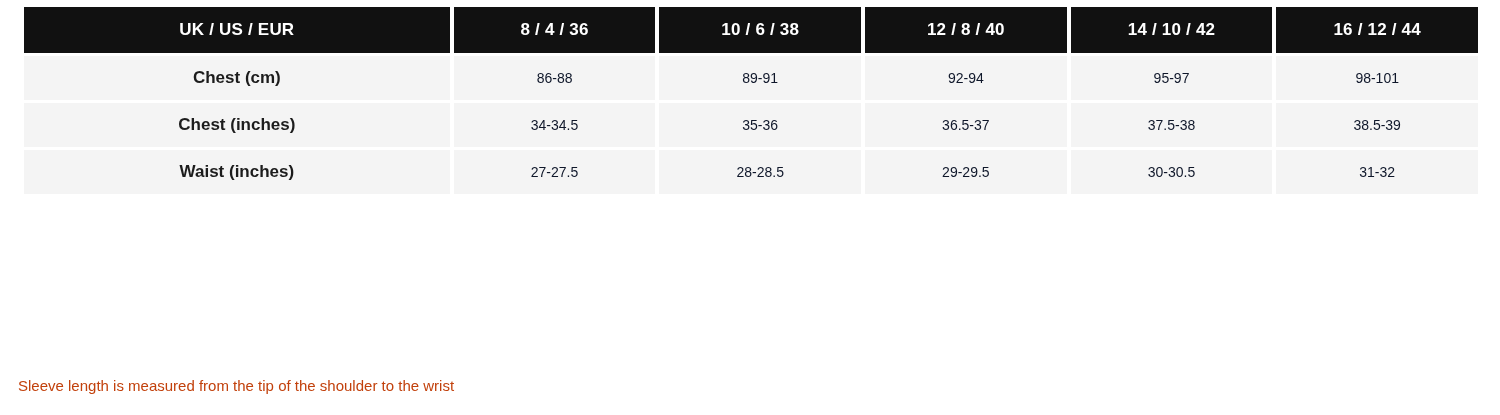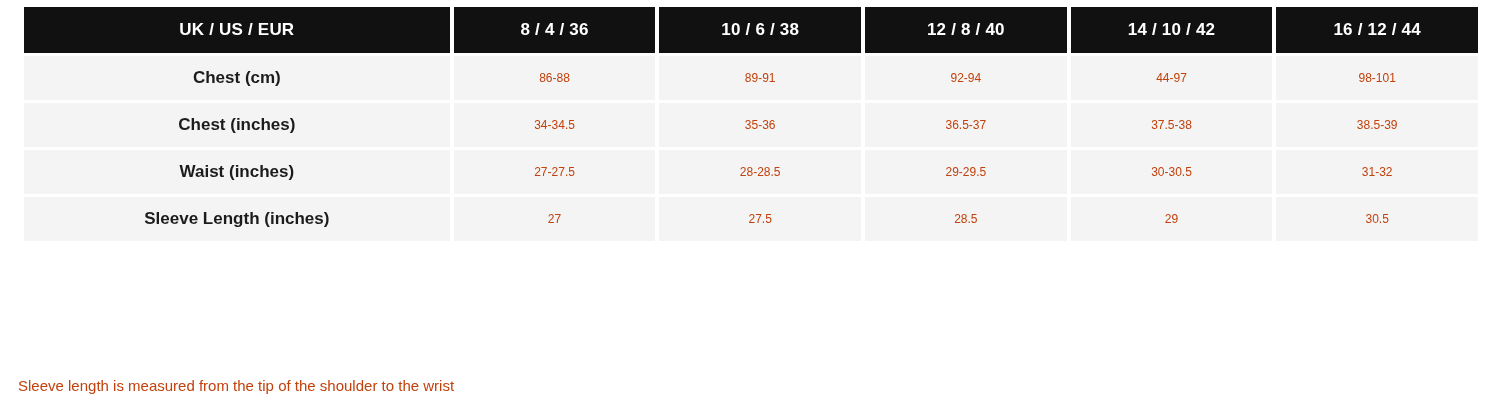--- a/index.html
+++ b/index.html
@@ -61,23 +61,23 @@
     height: 44px;
   }
 
   .size-table tbody td.row-label {
     color: #1c1c1c;
     font-weight: bold;
     font-size: 17px;
   }
 
   .size-table tbody td.row-value {
-    color: #c2410c;
+    color: #0f172a;
     font-weight: normal;
-    font-size: 12px;
+    font-size: 14px;
   }
 
   .table-note {
     position: absolute;
     left: 18px;
     top: 377px;
     color: #c2410c;
     font-size: 15px;
     font-weight: normal;
     white-space: nowrap;
@@ -99,21 +99,21 @@
         <th class="col-size">16 / 12 / 44</th>
       </tr>
     </thead>
     <tbody>
 
       <tr>
         <td class="row-label">Chest (cm)</td>
         <td class="row-value">86-88</td>
         <td class="row-value">89-91</td>
         <td class="row-value">92-94</td>
-        <td class="row-value">44-97</td>
+        <td class="row-value">95-97</td>
         <td class="row-value">98-101</td>
       </tr>
 
       <tr>
         <td class="row-label">Chest (inches)</td>
         <td class="row-value">34-34.5</td>
         <td class="row-value">35-36</td>
         <td class="row-value">36.5-37</td>
         <td class="row-value">37.5-38</td>
         <td class="row-value">38.5-39</td>
@@ -123,27 +123,19 @@
       <tr>
         <td class="row-label">Waist (inches)</td>
         <td class="row-value">27-27.5</td>
         <td class="row-value">28-28.5</td>
         <td class="row-value">29-29.5</td>
         <td class="row-value">30-30.5</td>
         <td class="row-value">31-32</td>
       </tr>
 
 
-      <tr>
-        <td class="row-label">Sleeve Length (inches)</td>
-        <td class="row-value">27</td>
-        <td class="row-value">27.5</td>
-        <td class="row-value">28.5</td>
-        <td class="row-value">29</td>
-        <td class="row-value">30.5</td>
-      </tr>
 
     </tbody>
   </table>
 
   <div class="table-note">Sleeve length is measured from the tip of the shoulder to the wrist</div>
 
 </div>
 
 </body></html>

